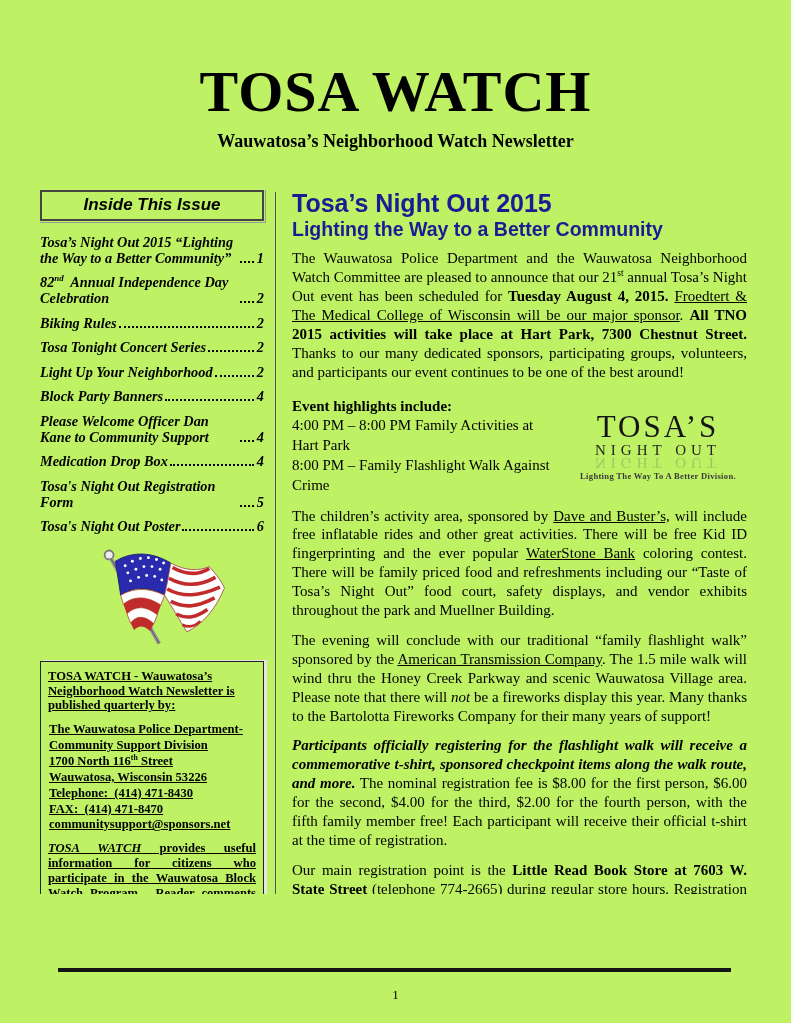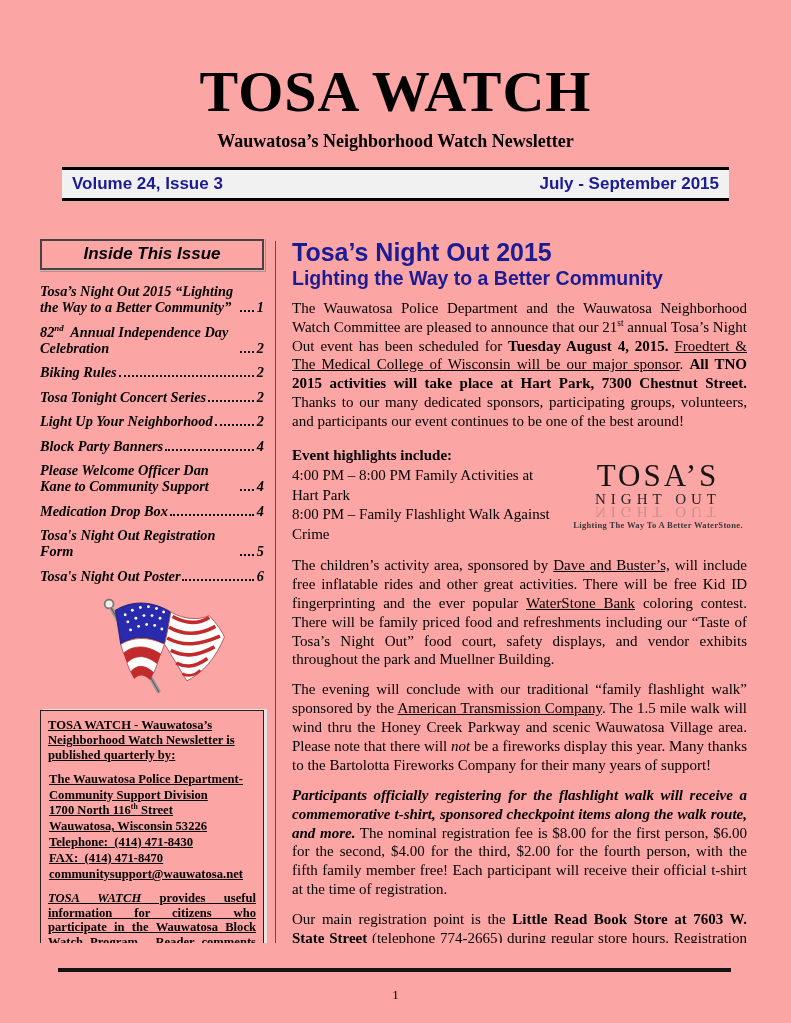--- a/index.html
+++ b/index.html
@@ -1,18 +1,18 @@
 <!DOCTYPE html>
 <html style="--navy: #1b1b94;"><head>
 <meta charset="utf-8">
 <style>
   :root{ --navy:#1b1b94; }
   *{ box-sizing:border-box; }
   html,body{ margin:0; padding:0; background:#fff; }
-  .page{ width:791px; height:1023px; position:relative; overflow:hidden; background:#fca5a5;
+  .page{ width:791px; height:1023px; position:relative; overflow:hidden; background:#bef264;
          margin:0 auto; font-family:"Liberation Serif",serif; color:#000; }
 
   
   .masthead{ padding-top:62px; text-align:center; }
   .nl-title{ font:bold 58px/1.05 "Liberation Serif",serif; letter-spacing:1px; margin:0; }
   .nl-subtitle{ font:bold 18px/1.1 "Liberation Serif",serif; margin-top:9px; }
   .volume-bar{ margin:15px 62px 0; border-top:3px solid #000; border-bottom:3px solid #000;
                background:#f1f1f1; padding:4px 10px; display:flex; justify-content:space-between;
                font:bold 17px/1.2 "Liberation Sans",sans-serif; color:var(--navy); }
 
@@ -68,24 +68,20 @@
              font:13px "Liberation Serif",serif; }
 </style>
 </head>
 <body>
 
 <div class="page">
 
   <header class="masthead">
     <h1 class="nl-title">TOSA WATCH</h1>
     <div class="nl-subtitle">Wauwatosa’s Neighborhood Watch Newsletter</div>
-    <div class="volume-bar">
-      <span>Volume 24, Issue 3</span>
-      <span>July - September 2015</span>
-    </div>
   </header>
 
   <div class="body-cols">
 
     <aside class="sidebar">
       <div class="toc-header-box">
         <span>Inside This Issue</span>
       </div>
 
       <div class="toc-list" id="toc-list">
@@ -186,21 +182,21 @@
 
       <div class="publisher-box">
         <p class="pb-intro"><span>TOSA WATCH - Wauwatosa’s Neighborhood Watch Newsletter is published quarterly by:</span></p>
         <div id="address-lines">
             <div class="addr-line"><span>The Wauwatosa Police Department-</span></div>
             <div class="addr-line"><span>Community Support Division</span></div>
             <div class="addr-line"><span>1700 North 116</span><span class="r-sup">th</span><span> Street</span></div>
             <div class="addr-line"><span>Wauwatosa, Wisconsin 53226</span></div>
             <div class="addr-line"><span>Telephone:&nbsp; (414) 471-8430</span></div>
             <div class="addr-line"><span>FAX:&nbsp; (414) 471-8470</span></div>
-            <div class="addr-line"><span>communitysupport@wauwatosa.net</span></div>
+            <div class="addr-line"><span>communitysupport@sponsors.net</span></div>
           </div>
         <p class="pb-note"><span class="r-i">TOSA WATCH</span><span> provides useful information for citizens who participate in the Wauwatosa Block Watch Program.&nbsp; Reader comments and contributions are welcome.</span></p>
       </div>
     </aside>
 
     <div class="col-divider"></div>
 
     <main class="article">
       <h2 class="article-title">Tosa’s Night Out 2015</h2>
       <h3 class="article-subtitle">Lighting the Way to a Better Community</h3>
@@ -214,21 +210,21 @@
               <div>4:00 PM – 8:00 PM Family Activities at Hart Park</div>
               <div>8:00 PM – Family Flashlight Walk Against Crime</div>
             </div>
         </div>
         <div class="tno-logo">
           <div class="tno-1">TOSA’S</div>
           <div class="tno-2">NIGHT OUT</div>
           <div class="tno-reflect-clip">
             <div class="tno-reflect">NIGHT OUT</div>
           </div>
-          <div class="tno-tag">Lighting The Way To A Better WaterStone.</div>
+          <div class="tno-tag">Lighting The Way To A Better Division.</div>
         </div>
       </div>
 
       <p class="body"><span>The children’s activity area, sponsored by </span><span class="r-u">Dave and Buster’s,</span><span> will include free inflatable rides and other great activities. There will be free Kid ID fingerprinting and the ever popular </span><span class="r-u">WaterStone Bank</span><span> coloring contest. There will be family priced food and refreshments including our “Taste of Tosa’s Night Out” food court, safety displays, and vendor exhibits throughout the park and Muellner Building.</span></p>
       <p class="body"><span>The evening will conclude with our traditional “family flashlight walk” sponsored by the </span><span class="r-u">American Transmission Company</span><span>. The 1.5 mile walk will wind thru the Honey Creek Parkway and scenic Wauwatosa Village area. Please note that there will </span><span class="r-i">not</span><span> be a fireworks display this year. Many thanks to the Bartolotta Fireworks Company for their many years of support!</span></p>
       <p class="body"><span class="r-bi">Participants officially registering for the flashlight walk will receive a commemorative t-shirt, sponsored checkpoint items along the walk route, and more.</span><span> The nominal registration fee is $8.00 for the first person, $6.00 for the second, $4.00 for the third, $2.00 for the fourth person, with the fifth family member free! Each participant will receive their official t-shirt at the time of registration.</span></p>
       <p class="body"><span>Our main registration point is the </span><span class="r-b">Little Read Book Store at 7603 W. State Street</span><span> (telephone 774-2665) during regular store hours. Registration will also be available on the day of the event (while supplies last). Because the official registrations routinely sell out, we recommend you register early.</span></p>
 
     </main>
   </div>

